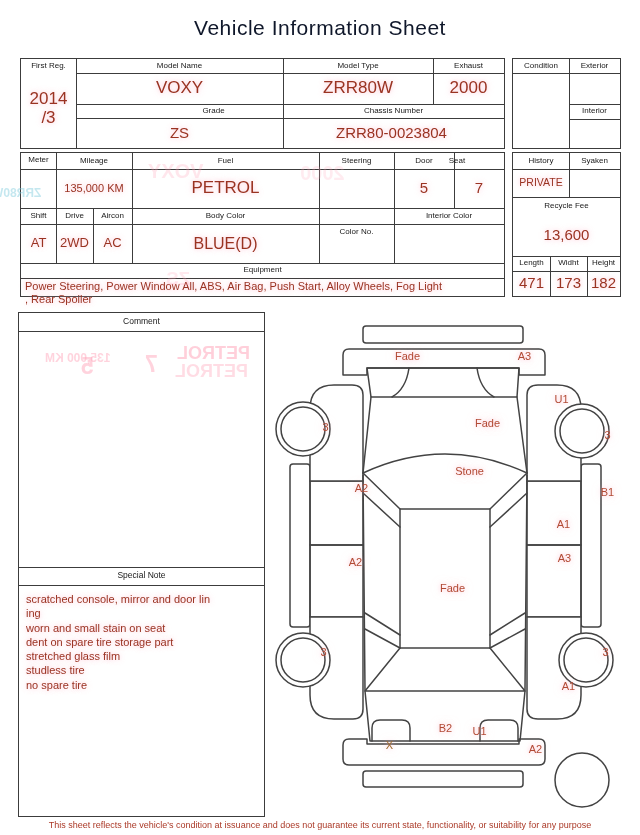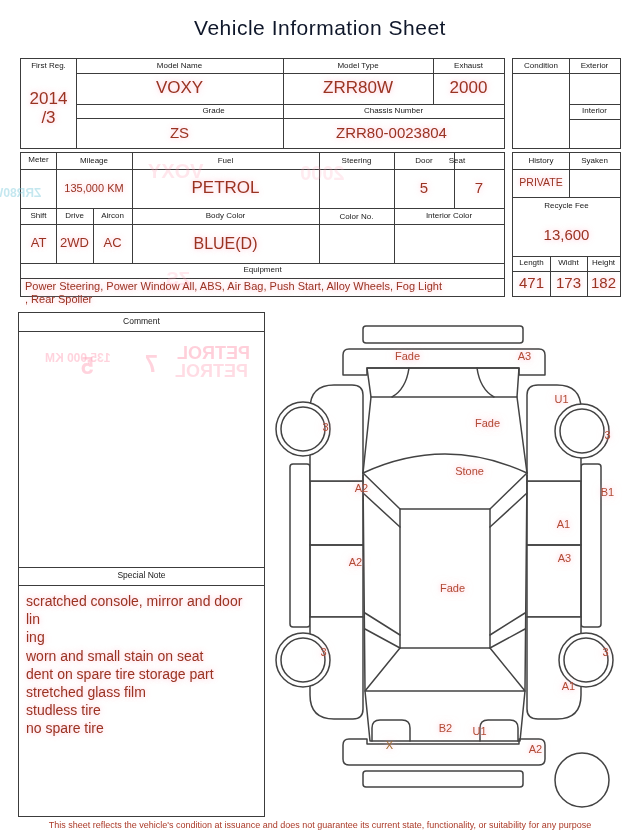--- a/index.html
+++ b/index.html
@@ -87,21 +87,21 @@
     <div class="cell hd" style="left:373px;top:1px;width:60px;height:14px;">Door</div>
     <div class="cell hd" style="left:411px;top:1px;width:50px;height:14px;">Seat</div>
     <div class="cell rv" style="left:35px;top:16px;width:76px;height:39px;font-size:11px;">135,000 KM</div>
     <div class="cell rv" style="left:111px;top:16px;width:187px;height:39px;font-size:17px;">PETROL</div>
     <div class="cell rv" style="left:373px;top:16px;width:60px;height:39px;font-size:15px;">5</div>
     <div class="cell rv" style="left:433px;top:16px;width:50px;height:39px;font-size:15px;">7</div>
     <div class="cell hd" style="left:0;top:56px;width:35px;height:14px;">Shift</div>
     <div class="cell hd" style="left:35px;top:56px;width:37px;height:14px;">Drive</div>
     <div class="cell hd" style="left:72px;top:56px;width:39px;height:14px;">Aircon</div>
     <div class="cell hd" style="left:111px;top:56px;width:187px;height:14px;">Body Color</div>
-    <div class="cell hd" style="left:298px;top:57px;width:75px;height:14px;">Color No.</div>
+    <div class="cell hd" style="left:298px;top:72px;width:75px;height:14px;">Color No.</div>
     <div class="cell hd" style="left:373px;top:56px;width:110px;height:14px;">Interior Color</div>
     <div class="cell rv" style="left:0;top:71px;width:35px;height:39px;font-size:13px;">AT</div>
     <div class="cell rv" style="left:35px;top:71px;width:37px;height:39px;font-size:13px;">2WD</div>
     <div class="cell rv" style="left:72px;top:71px;width:39px;height:39px;font-size:13px;">AC</div>
     <div class="cell rv" style="left:111px;top:71px;width:187px;height:39px;font-size:16px;">BLUE(D)</div>
     <div class="cell hd" style="left:0;top:111px;width:483px;height:13px;">Equipment</div>
     <div class="cell rv left" style="left:4px;top:127px;width:475px;height:14px;font-size:11px;line-height:1.2;">Power Steering, Power Window  All, ABS, Air Bag, Push Start, Alloy Wheels, Fog Light
 , Rear Spoiler</div>
   </div>
 
@@ -132,21 +132,21 @@
     <div class="hl" style="left:0;top:18px;width:245px;"></div>
     <div class="cell rv left" style="left:6px;top:24px;width:233px;height:220px;font-size:10.5px;"></div>
     <span class="ghost" style="left:26px;top:38px;font-size:12px;opacity:.5;">135,000 KM</span>
     <span class="ghost" style="left:62px;top:40px;font-size:23px;opacity:.5;">5</span>
     <span class="ghost" style="left:126px;top:38px;font-size:23px;opacity:.5;">7</span>
     <span class="ghost" style="left:158px;top:30px;font-size:18px;opacity:.55;">PETROL</span>
     <span class="ghost" style="left:156px;top:48px;font-size:18px;opacity:.4;">PETROL</span>
     <div class="hl" style="left:0;top:254px;width:245px;"></div>
     <div class="cell hd" style="left:0;top:256px;width:245px;height:14px;font-size:8.5px;">Special Note</div>
     <div class="hl" style="left:0;top:272px;width:245px;"></div>
-    <div class="cell rv left" style="left:7px;top:279px;width:232px;height:215px;font-size:14px;line-height:1.3;">scratched console, mirror and door lin
+    <div class="cell rv left" style="left:7px;top:279px;width:232px;height:215px;font-size:11px;line-height:1.3;">scratched console, mirror and door lin
 ing
 worn and small stain on seat
 dent on spare tire storage part
 stretched glass film
 studless tire
 no spare tire</div>
   </div>
 
   <span class="ghost" style="left:148px;top:160px;font-size:20px;opacity:.28;">VOXY</span>
   <span class="ghost" style="left:300px;top:162px;font-size:20px;opacity:.22;">2000</span>

